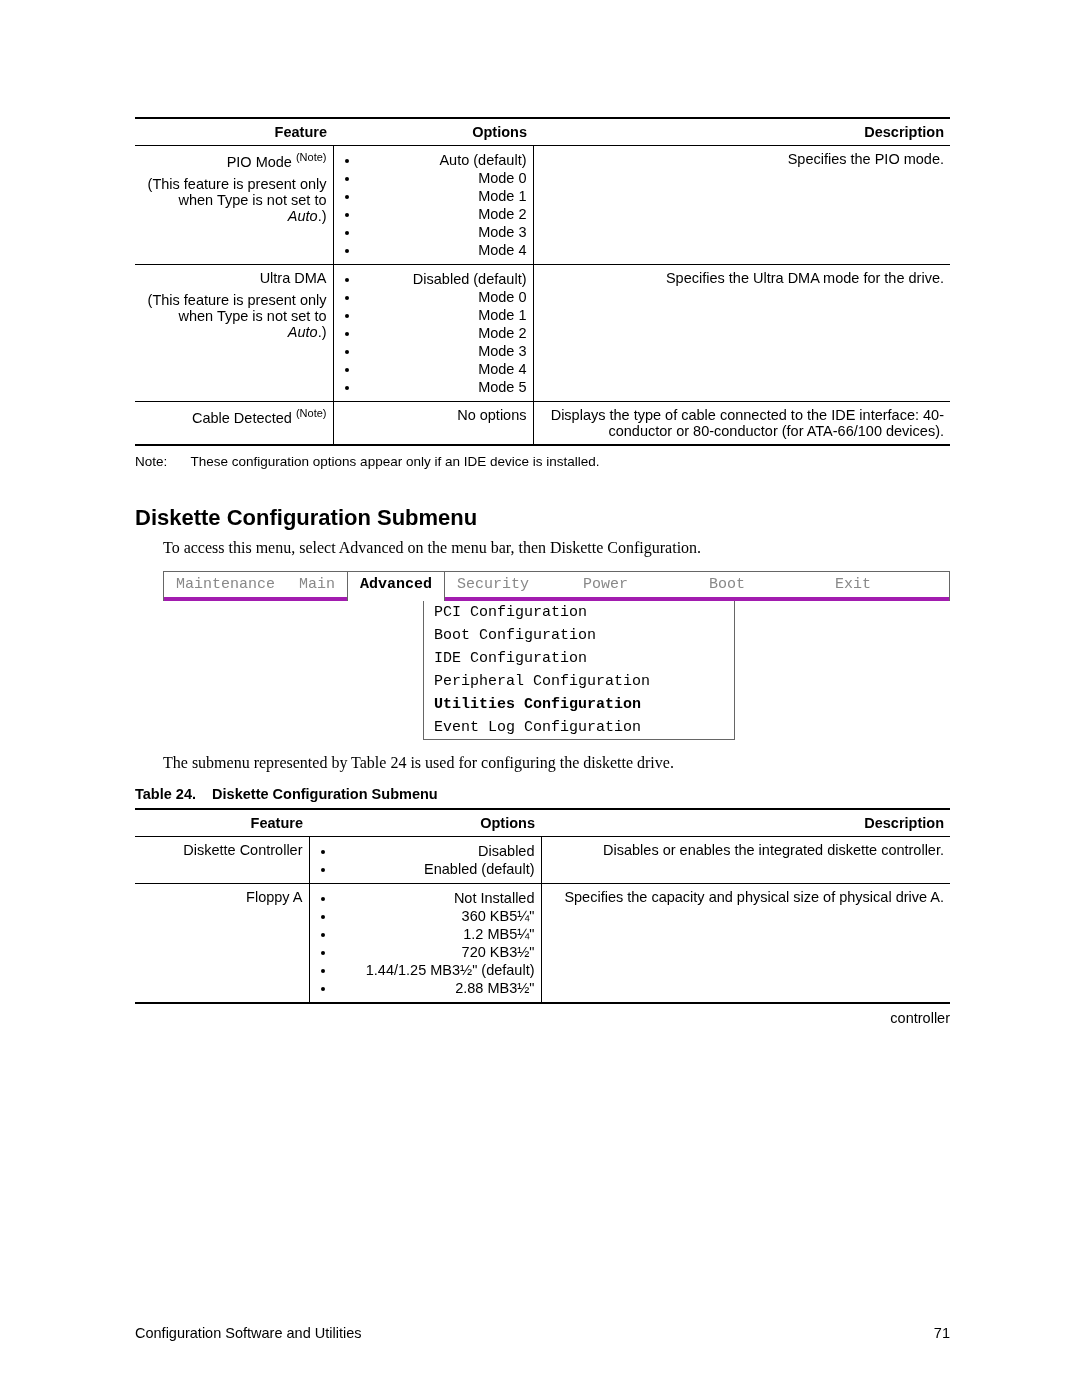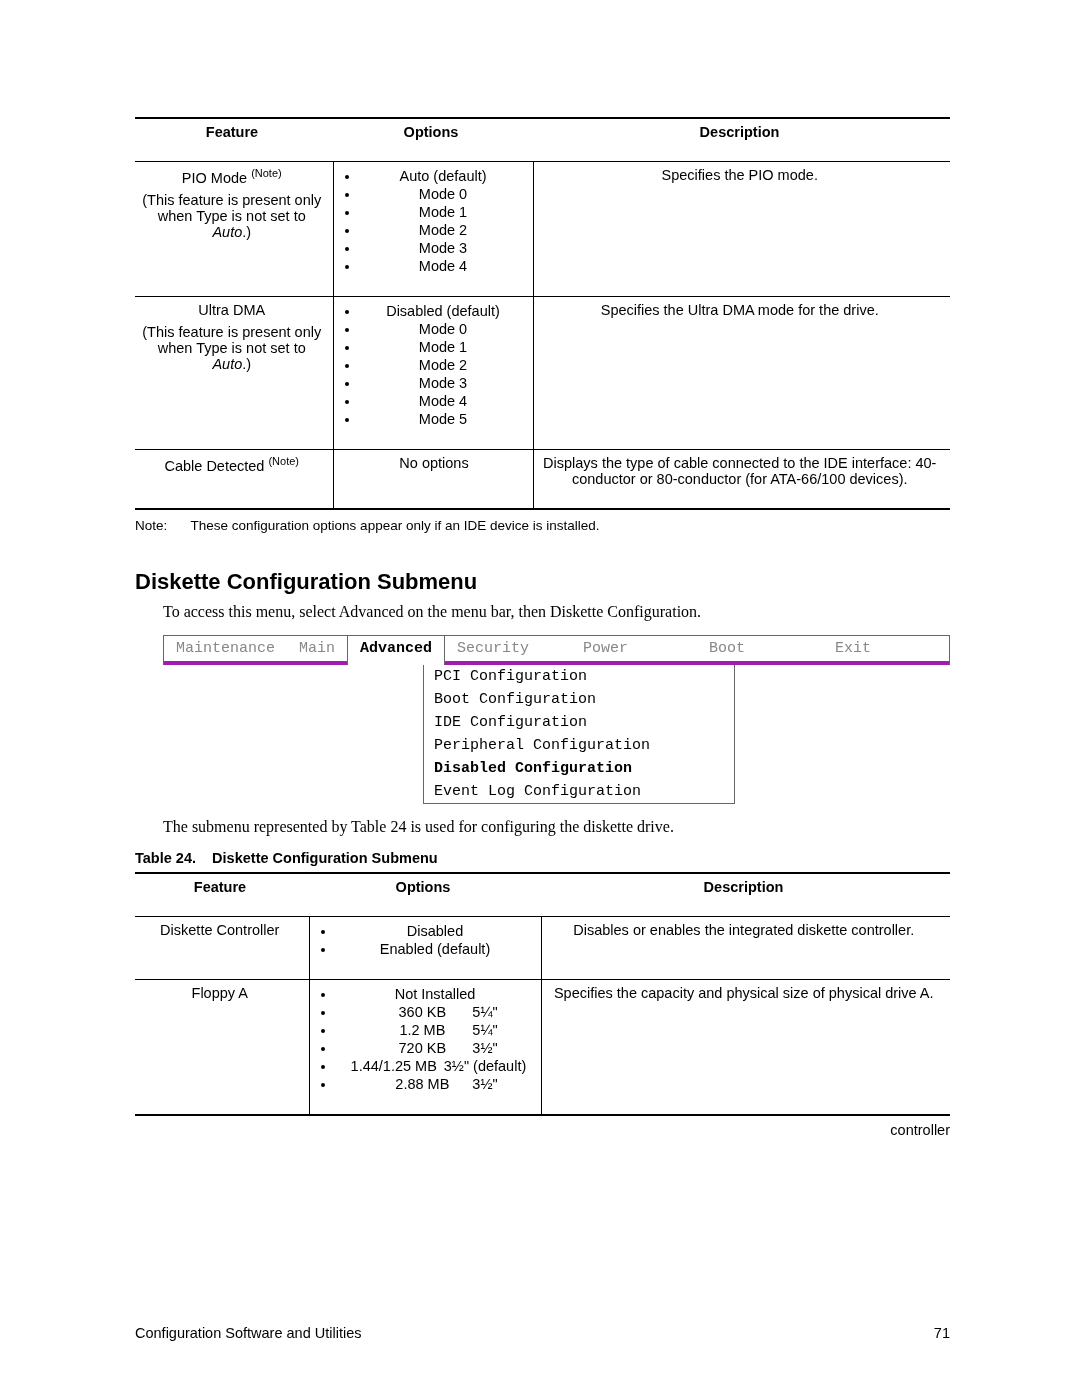--- a/index.html
+++ b/index.html
@@ -24,23 +24,23 @@
   .sup { font-size: 11px; vertical-align: super; }
   .caption { font-weight: bold; padding-bottom: 4px; }
   .caption .cont { font-weight: normal; }
 
   table.conf {
     border-collapse: collapse;
     width: 100%;
     margin-top: 2px;
   }
   table.conf th, table.conf td {
-    text-align: center;
+    text-align: right;
     vertical-align: top;
-    padding: 5px 6px 21px 2px;
+    padding: 5px 6px 5px 2px;
     font-size: 14.5px;
     font-weight: normal;
   }
   table.conf thead th {
     font-weight: bold;
     border-top: 2px solid #000;
     border-bottom: 1px solid #000;
   }
   table.conf tbody td {
     border-top: 1px solid #000;
@@ -215,21 +215,21 @@
       <div>Security</div>
       <div>Power</div>
       <div>Boot</div>
       <div>Exit</div>
     </div>
     <div class="dropdown">
       <div>PCI Configuration</div>
       <div>Boot Configuration</div>
       <div>IDE Configuration</div>
       <div>Peripheral Configuration</div>
-      <div class="curr">Disabled Configuration</div>
+      <div class="curr">Utilities Configuration</div>
       <div>Event Log Configuration</div>
     </div>
   </div>
 
   <div class="intro serif">The submenu represented by Table 24 is used for configuring the diskette drive.</div>
 
   <div class="caption" style="margin-top:6px">
     <span>Table 24.</span>&nbsp;&nbsp;&nbsp;
     <span>Diskette Configuration Submenu</span>
   </div>

